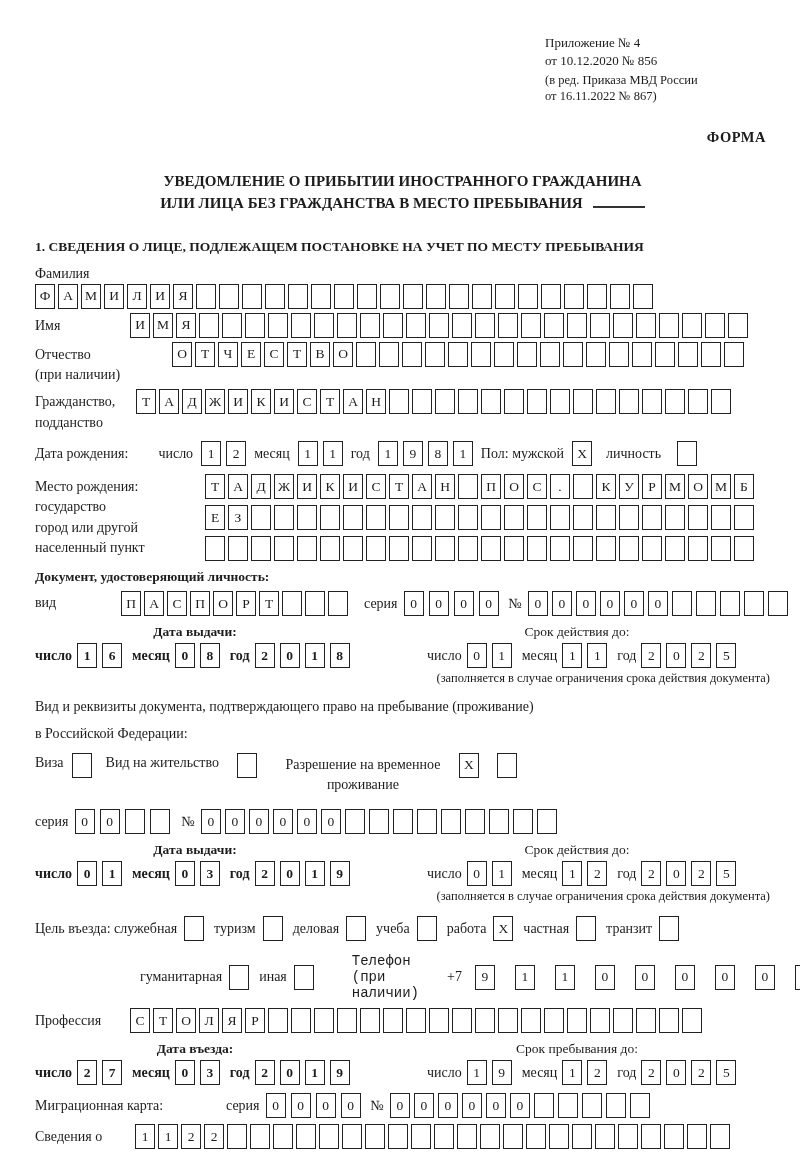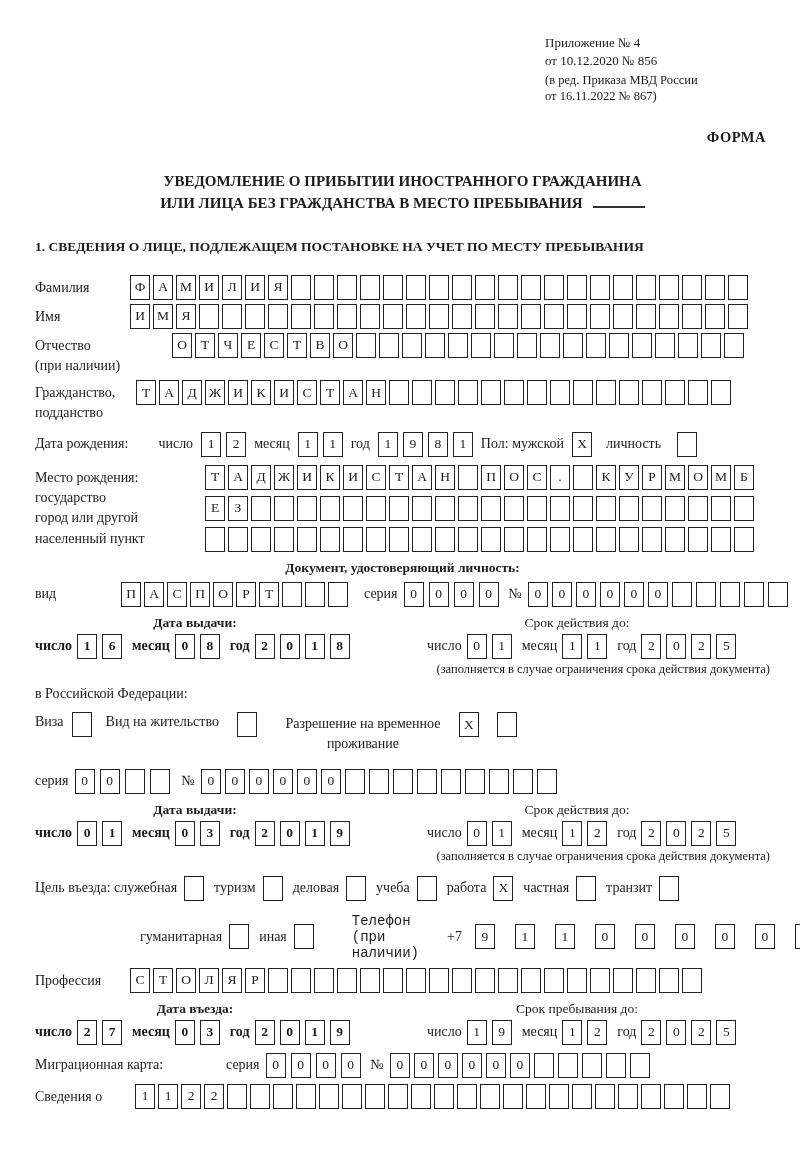--- a/index.html
+++ b/index.html
@@ -23,21 +23,21 @@
   .cells { display:flex; gap:3px; flex:none; }
   .cell { width:20px; height:25px; border:1.6px solid #222; display:flex; align-items:center;
           justify-content:center; font-size:13.5px; flex:none; background:#fff; }
 
   .inline-row { display:flex; align-items:center; flex-wrap:nowrap; margin-top:6px; font-size:14px; }
   .inline-row > span { flex:none; }
   .gap6 > * { margin-right:6px; } .gap8 > * { margin-right:8px; }
 
   .stack { display:flex; flex-direction:column; gap:6px; }
 
-  .center-heading { text-align:center; font-weight:bold; font-size:13.5px; margin-top:8px; }
+  .center-heading { font-weight:bold; font-size:13.5px; margin-top:8px; }
 
   .date-pair { display:flex; margin-top:8px; }
   .date-col.left { width:392px;font-weight:bold; }
   .date-head { font-size:13.5px; text-align:center; }
   .date-head.left-head { width:320px; }
   .date-head.right-head { width:300px; }
   .date-line { display:flex; align-items:center; margin-top:3px; font-size:14px; }
   .date-line > span { margin-right:5px; }
   .date-line .cells { margin-right:10px; gap:5px; }
   .date-line .cells:last-child { margin-right:0; }
@@ -68,21 +68,21 @@
 
   <div class="forma">ФОРМА</div>
 
   <div class="title">
     <div>УВЕДОМЛЕНИЕ О ПРИБЫТИИ ИНОСТРАННОГО ГРАЖДАНИНА</div>
     <div><span>ИЛИ ЛИЦА БЕЗ ГРАЖДАНСТВА В МЕСТО ПРЕБЫВАНИЯ</span><span class="title-blank"></span></div>
   </div>
 
   <div class="section-heading">1. СВЕДЕНИЯ О ЛИЦЕ, ПОДЛЕЖАЩЕМ ПОСТАНОВКЕ НА УЧЕТ ПО МЕСТУ ПРЕБЫВАНИЯ</div>
 
-  <div class="form-row" style="margin-top:20px;">
+  <div class="form-row" style="margin-top:6px;flex-direction:column;">
     <div class="label w95">Фамилия</div>
     <div class="cells">
         <div class="cell">Ф</div>
         <div class="cell">А</div>
         <div class="cell">М</div>
         <div class="cell">И</div>
         <div class="cell">Л</div>
         <div class="cell">И</div>
         <div class="cell">Я</div>
         <div class="cell"></div>
@@ -409,20 +409,21 @@
             <div class="cell">2</div>
             <div class="cell">0</div>
             <div class="cell">2</div>
             <div class="cell">5</div>
           </div>
       </div>
     </div>
   </div>
   <div class="note-right">(заполняется в случае ограничения срока действия документа)</div>
 
+  <div class="label" style="margin-top:8px; width:auto;">Вид и реквизиты документа, подтверждающего право на пребывание (проживание)</div>
   <div class="label" style="margin-top:4px; width:auto;">в Российской Федерации:</div>
 
   <div class="permits-row">
     <span style="padding-top:2px;">Виза</span>
     <div class="cells">
         <div class="cell"></div>
       </div>
     <span style="padding-top:2px; margin-left:4px;">Вид на жительство</span>
     <div class="cells" style="margin-left:10px;">
         <div class="cell"></div>

